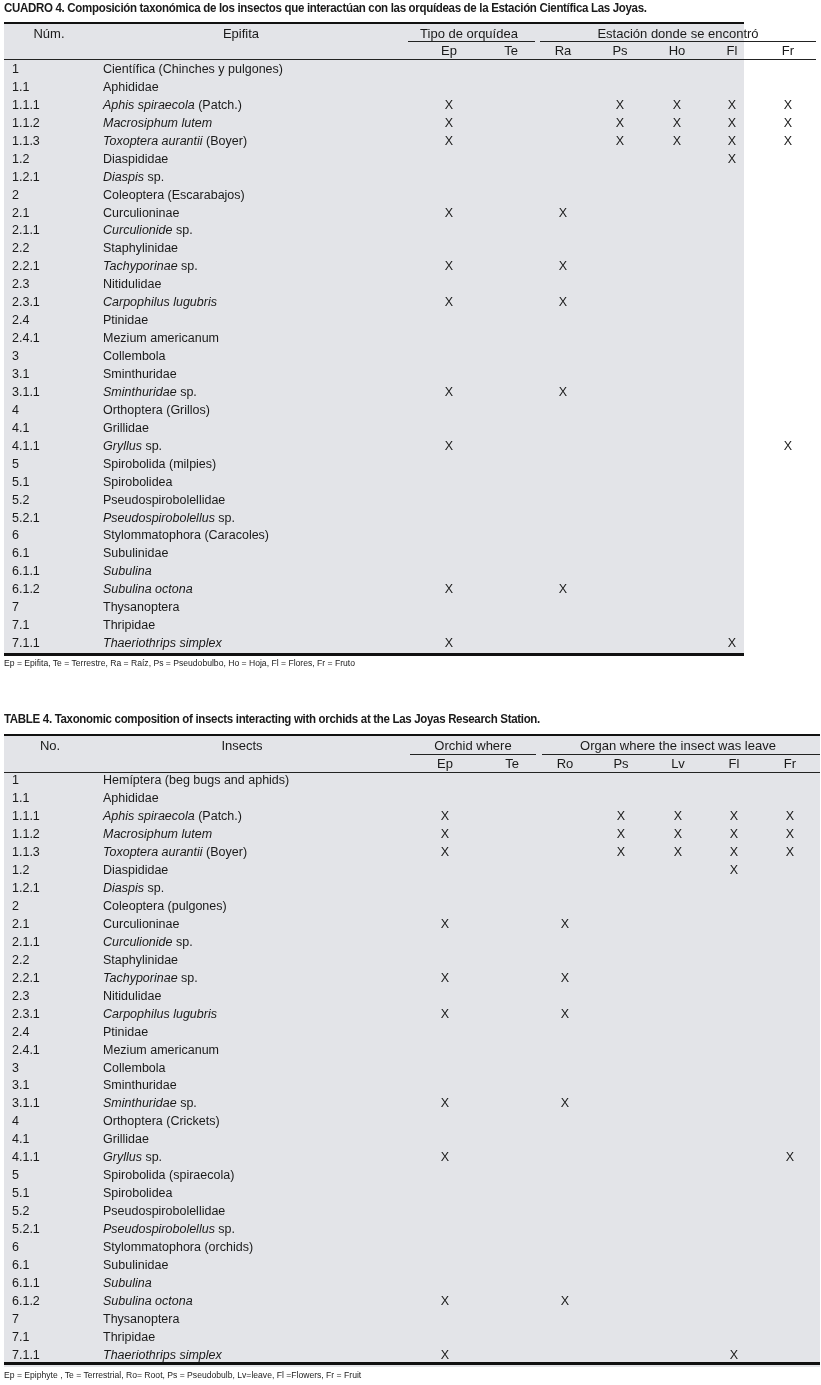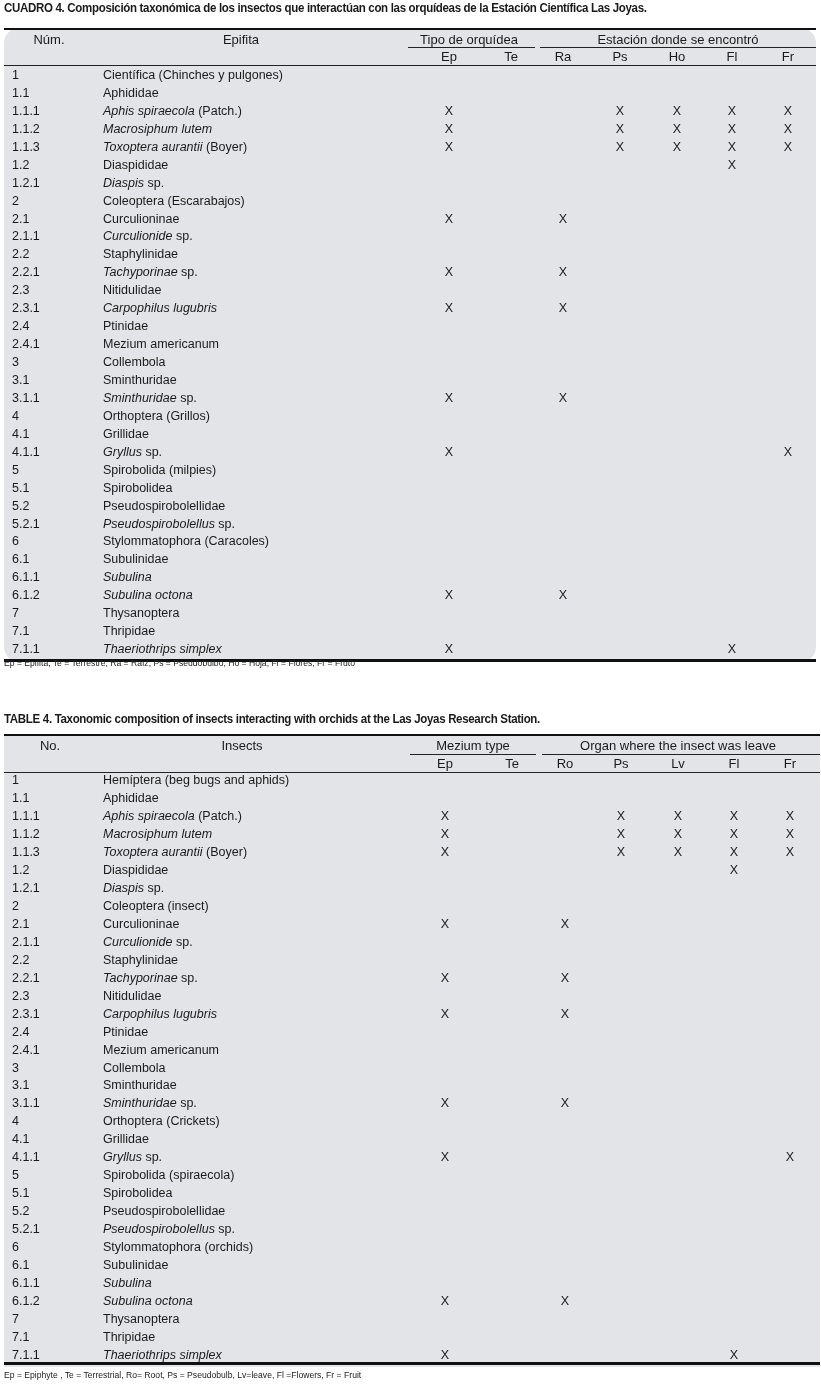--- a/index.html
+++ b/index.html
@@ -16,21 +16,21 @@
   .row .num { position: absolute; left: 8px; }
   .row .name { position: absolute; left: 99px; white-space: nowrap; }
   .row .name i { font-style: italic; }
   .row .mark { position: absolute; transform: translateX(-50%); }
   .footnote { position: absolute; left: 4px; font-size: 8.6px; white-space: nowrap; color: #222; }
 </style>
 </head>
 <body>
 
 <div class="caption" style="top:1px;">CUADRO 4. Composición taxonómica de los insectos que interactúan con las orquídeas de la Estación Científica Las Joyas.</div>
-<div class="table" id="t0" style="top:28px; width:812px; height:634px;border-radius:15px;">
+<div class="table" id="t0" style="top:22px; width:740px; height:634px;">
   <div class="rule-top"></div>
   <div class="hcell" style="left:45px; top:4px;">Núm.</div>
   <div class="hcell" style="left:237px; top:4px;">Epifita</div>
   <div class="hcell" style="left:465px; top:4px;">Tipo de orquídea</div>
   <div class="rule-mid" style="left:404px; width:127px; top:19px;"></div>
   <div class="hcell" style="left:674px; top:4px;">Estación donde se encontró</div>
   <div class="rule-mid" style="left:536px; width:276px; top:19px;"></div>
   <div id="t0-cols">
       <div class="hcell" style="left: 445px; top: 21px;">Ep</div>
       <div class="hcell" style="left: 507px; top: 21px;">Te</div>
@@ -207,21 +207,21 @@
     </div>
   <div class="rule-bot" style="top:631px;"></div>
 </div>
 <div class="footnote" style="top:658px;">Ep = Epifita, Te = Terrestre, Ra = Raíz, Ps = Pseudobulbo, Ho = Hoja, Fl = Flores, Fr = Fruto</div>
 
 <div class="caption" style="top:712px;">TABLE 4. Taxonomic composition of insects interacting with orchids at the Las Joyas Research Station.</div>
 <div class="table" id="t1" style="top:734px; width:816px; height:633px;">
   <div class="rule-top"></div>
   <div class="hcell" style="left:46px; top:4px;">No.</div>
   <div class="hcell" style="left:238px; top:4px;">Insects</div>
-  <div class="hcell" style="left:469px; top:4px;">Mezium type</div>
+  <div class="hcell" style="left:469px; top:4px;">Orchid where</div>
   <div class="rule-mid" style="left:406px; width:126px; top:20px;"></div>
   <div class="hcell" style="left:674px; top:4px;">Organ where the insect was leave</div>
   <div class="rule-mid" style="left:538px; width:278px; top:20px;"></div>
   <div id="t1-cols">
       <div class="hcell" style="left: 441px; top: 22px;">Ep</div>
       <div class="hcell" style="left: 508px; top: 22px;">Te</div>
       <div class="hcell" style="left: 561px; top: 22px;">Ro</div>
       <div class="hcell" style="left: 617px; top: 22px;">Ps</div>
       <div class="hcell" style="left: 674px; top: 22px;">Lv</div>
       <div class="hcell" style="left: 730px; top: 22px;">Fl</div>
@@ -268,21 +268,21 @@
         <span class="num">1.2</span>
         <span class="name"><i></i><span style="white-space: pre;">Diaspididae</span></span>
         <span class="mark" style="left: 730px;">X</span>
       </div>
       <div class="row" style="top: 144.82px;">
         <span class="num">1.2.1</span>
         <span class="name"><i>Diaspis</i><span style="white-space: pre;"> sp.</span></span>
       </div>
       <div class="row" style="top: 162.79px;">
         <span class="num">2</span>
-        <span class="name"><i></i><span style="white-space: pre;">Coleoptera (insect)</span></span>
+        <span class="name"><i></i><span style="white-space: pre;">Coleoptera (pulgones)</span></span>
       </div>
       <div class="row" style="top: 180.76px;">
         <span class="num">2.1</span>
         <span class="name"><i></i><span style="white-space: pre;">Curculioninae</span></span>
         <span class="mark" style="left: 441px;">X</span>
         <span class="mark" style="left: 561px;">X</span>
       </div>
       <div class="row" style="top: 198.73px;">
         <span class="num">2.1.1</span>
         <span class="name"><i>Curculionide</i><span style="white-space: pre;"> sp.</span></span>

